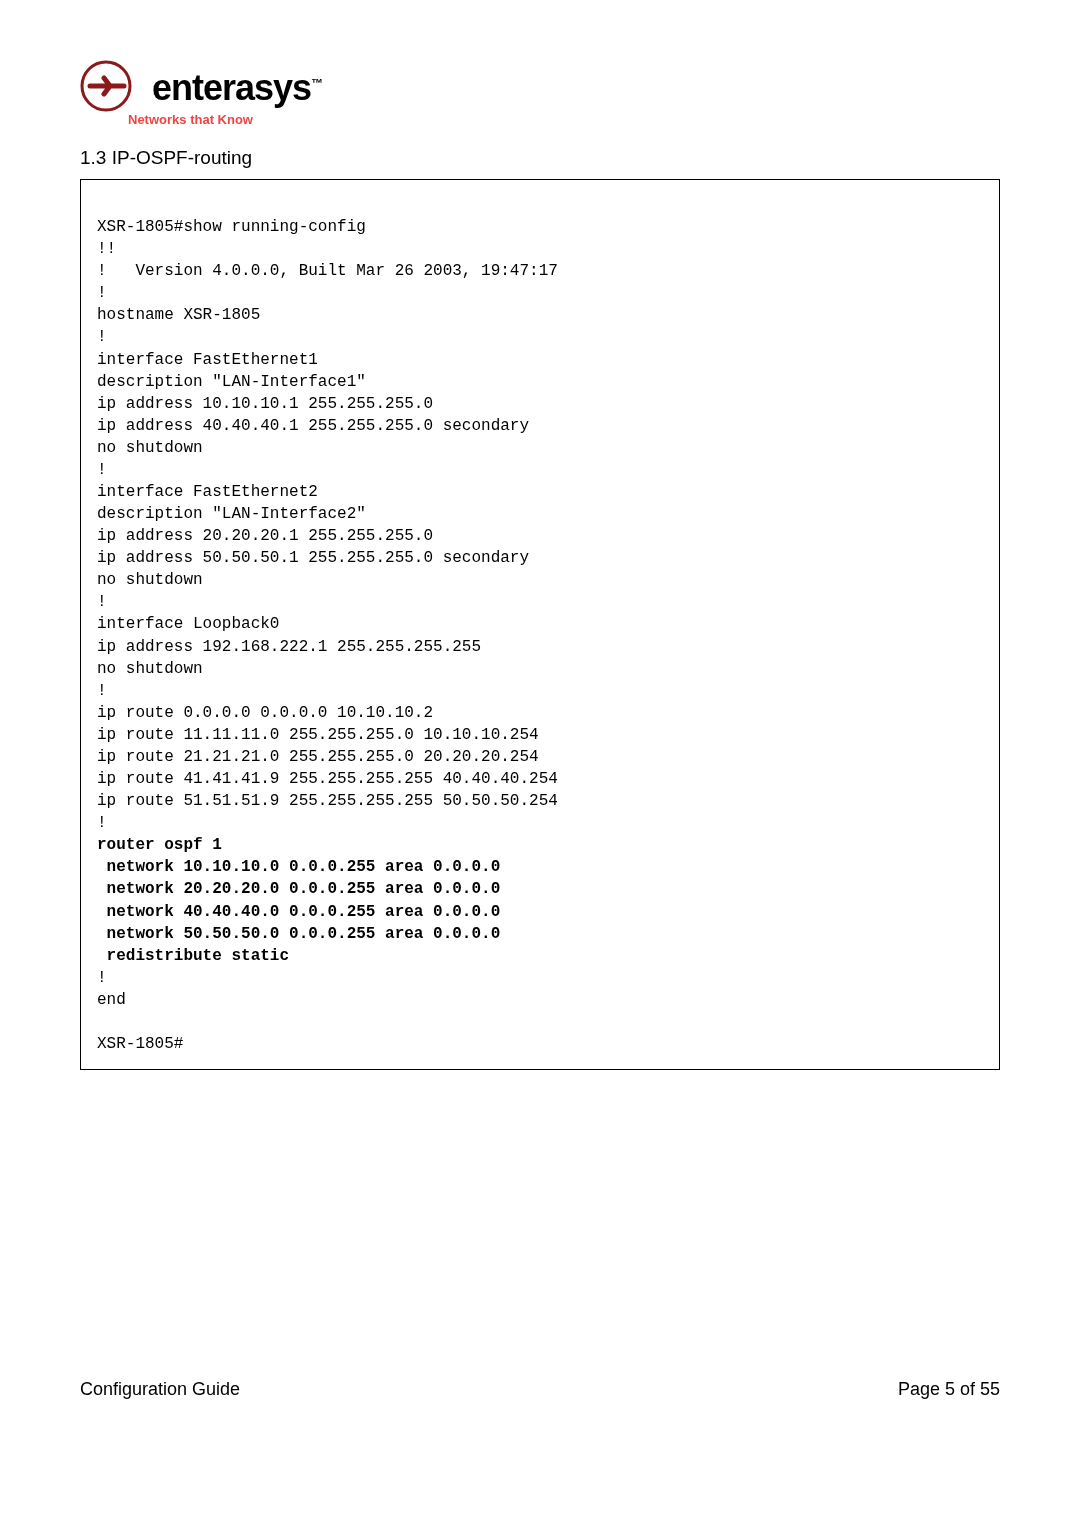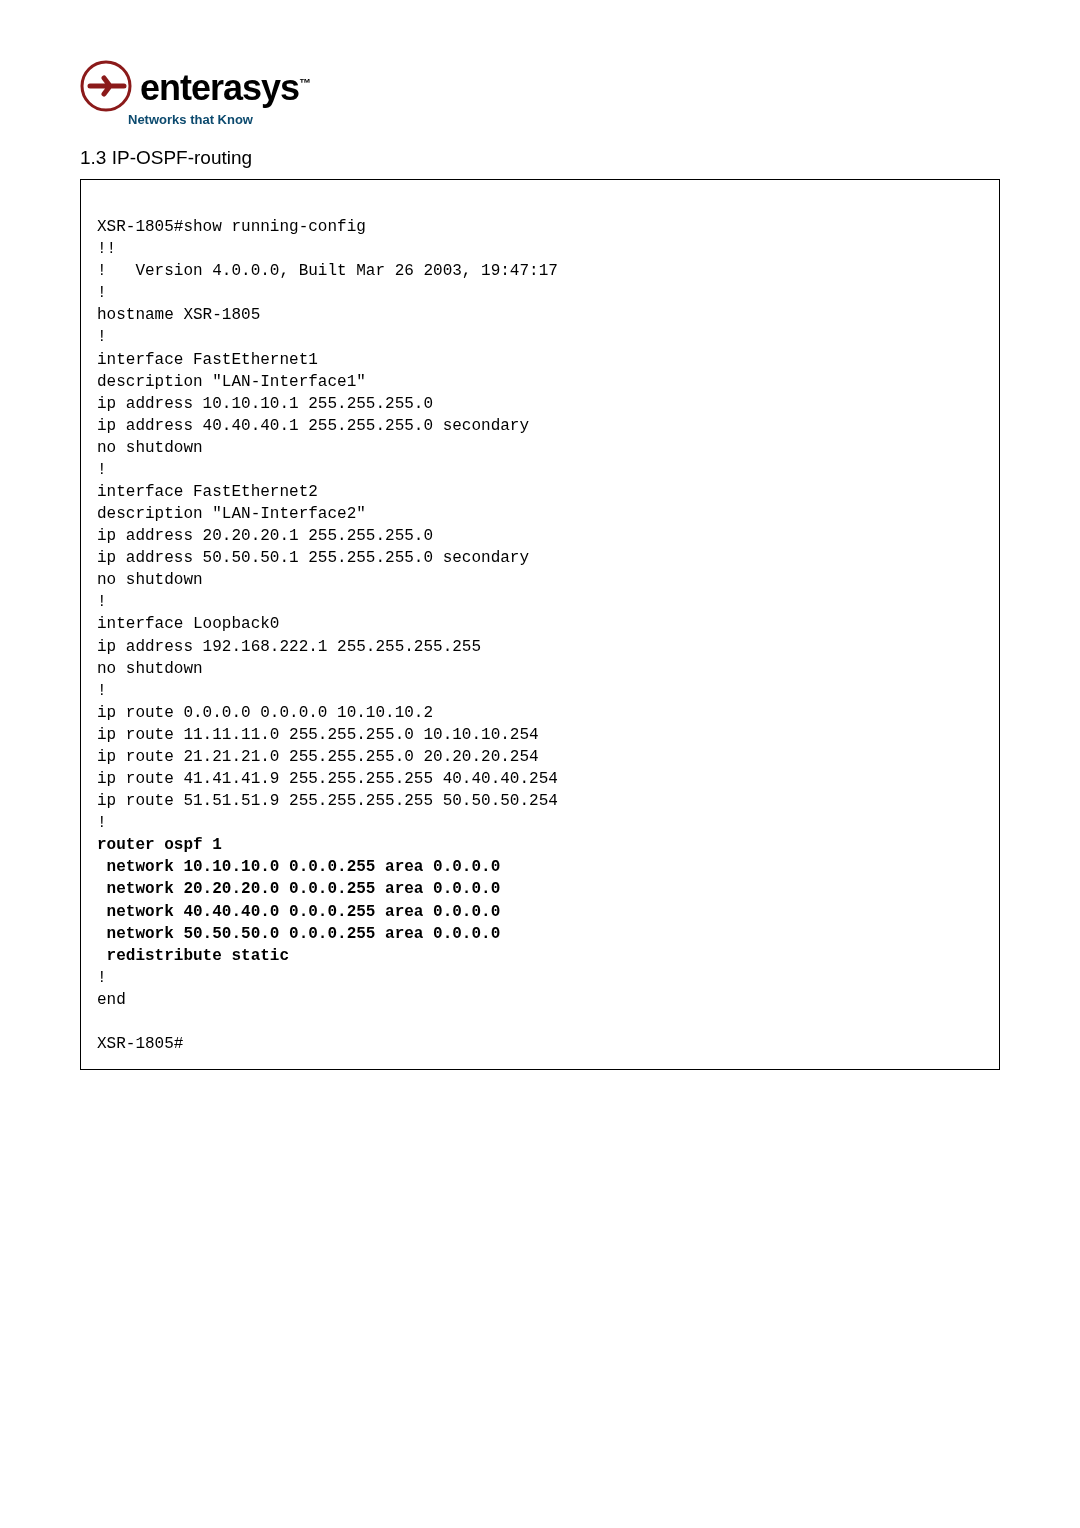--- a/index.html
+++ b/index.html
@@ -14,21 +14,21 @@
     min-height: 1440px;
     position: relative;
     box-sizing: border-box;
   }
   .logo-area {
     margin-bottom: 20px;
   }
   .logo {
     display: flex;
     align-items: center;
-    gap: 8px;
+    gap: 20px;
     text-align: center;
   }
   .logo-icon {
     display: inline-block;
   }
   .logo-text {
     display: flex;
     flex-direction: column;
   }
   .logo-name {
@@ -37,21 +37,21 @@
     color: #000;
     letter-spacing: -1px;
   }
   .logo-tm {
     font-size: 12px;
     vertical-align: super;
   }
   .logo-tagline {
     font-size: 13px;
     font-weight: bold;
-    color: #0c4a6e;
+    color: #ef4444;
     margin-left: 48px;
     margin-top: -4px;
   }
   .section-heading {
     font-size: 19px;
     margin-bottom: 10px;
     margin-top: 10px;
   }
   .code-block {
     border: 1px solid #000;
@@ -131,14 +131,18 @@
 <span class="bold"> network 10.10.10.0 0.0.0.255 area 0.0.0.0</span>
 <span class="bold"> network 20.20.20.0 0.0.0.255 area 0.0.0.0</span>
 <span class="bold"> network 40.40.40.0 0.0.0.255 area 0.0.0.0</span>
 <span class="bold"> network 50.50.50.0 0.0.0.255 area 0.0.0.0</span>
 <span class="bold"> redistribute static</span>
 <span>!</span>
 <span>end</span>
 <span></span>
 <span>XSR-1805#</span></div>
 
+  <div class="footer">
+    <span>Configuration Guide</span>
+    <span>Page 5 of 55</span>
+  </div>
 
 </div>
 
 </body></html>

